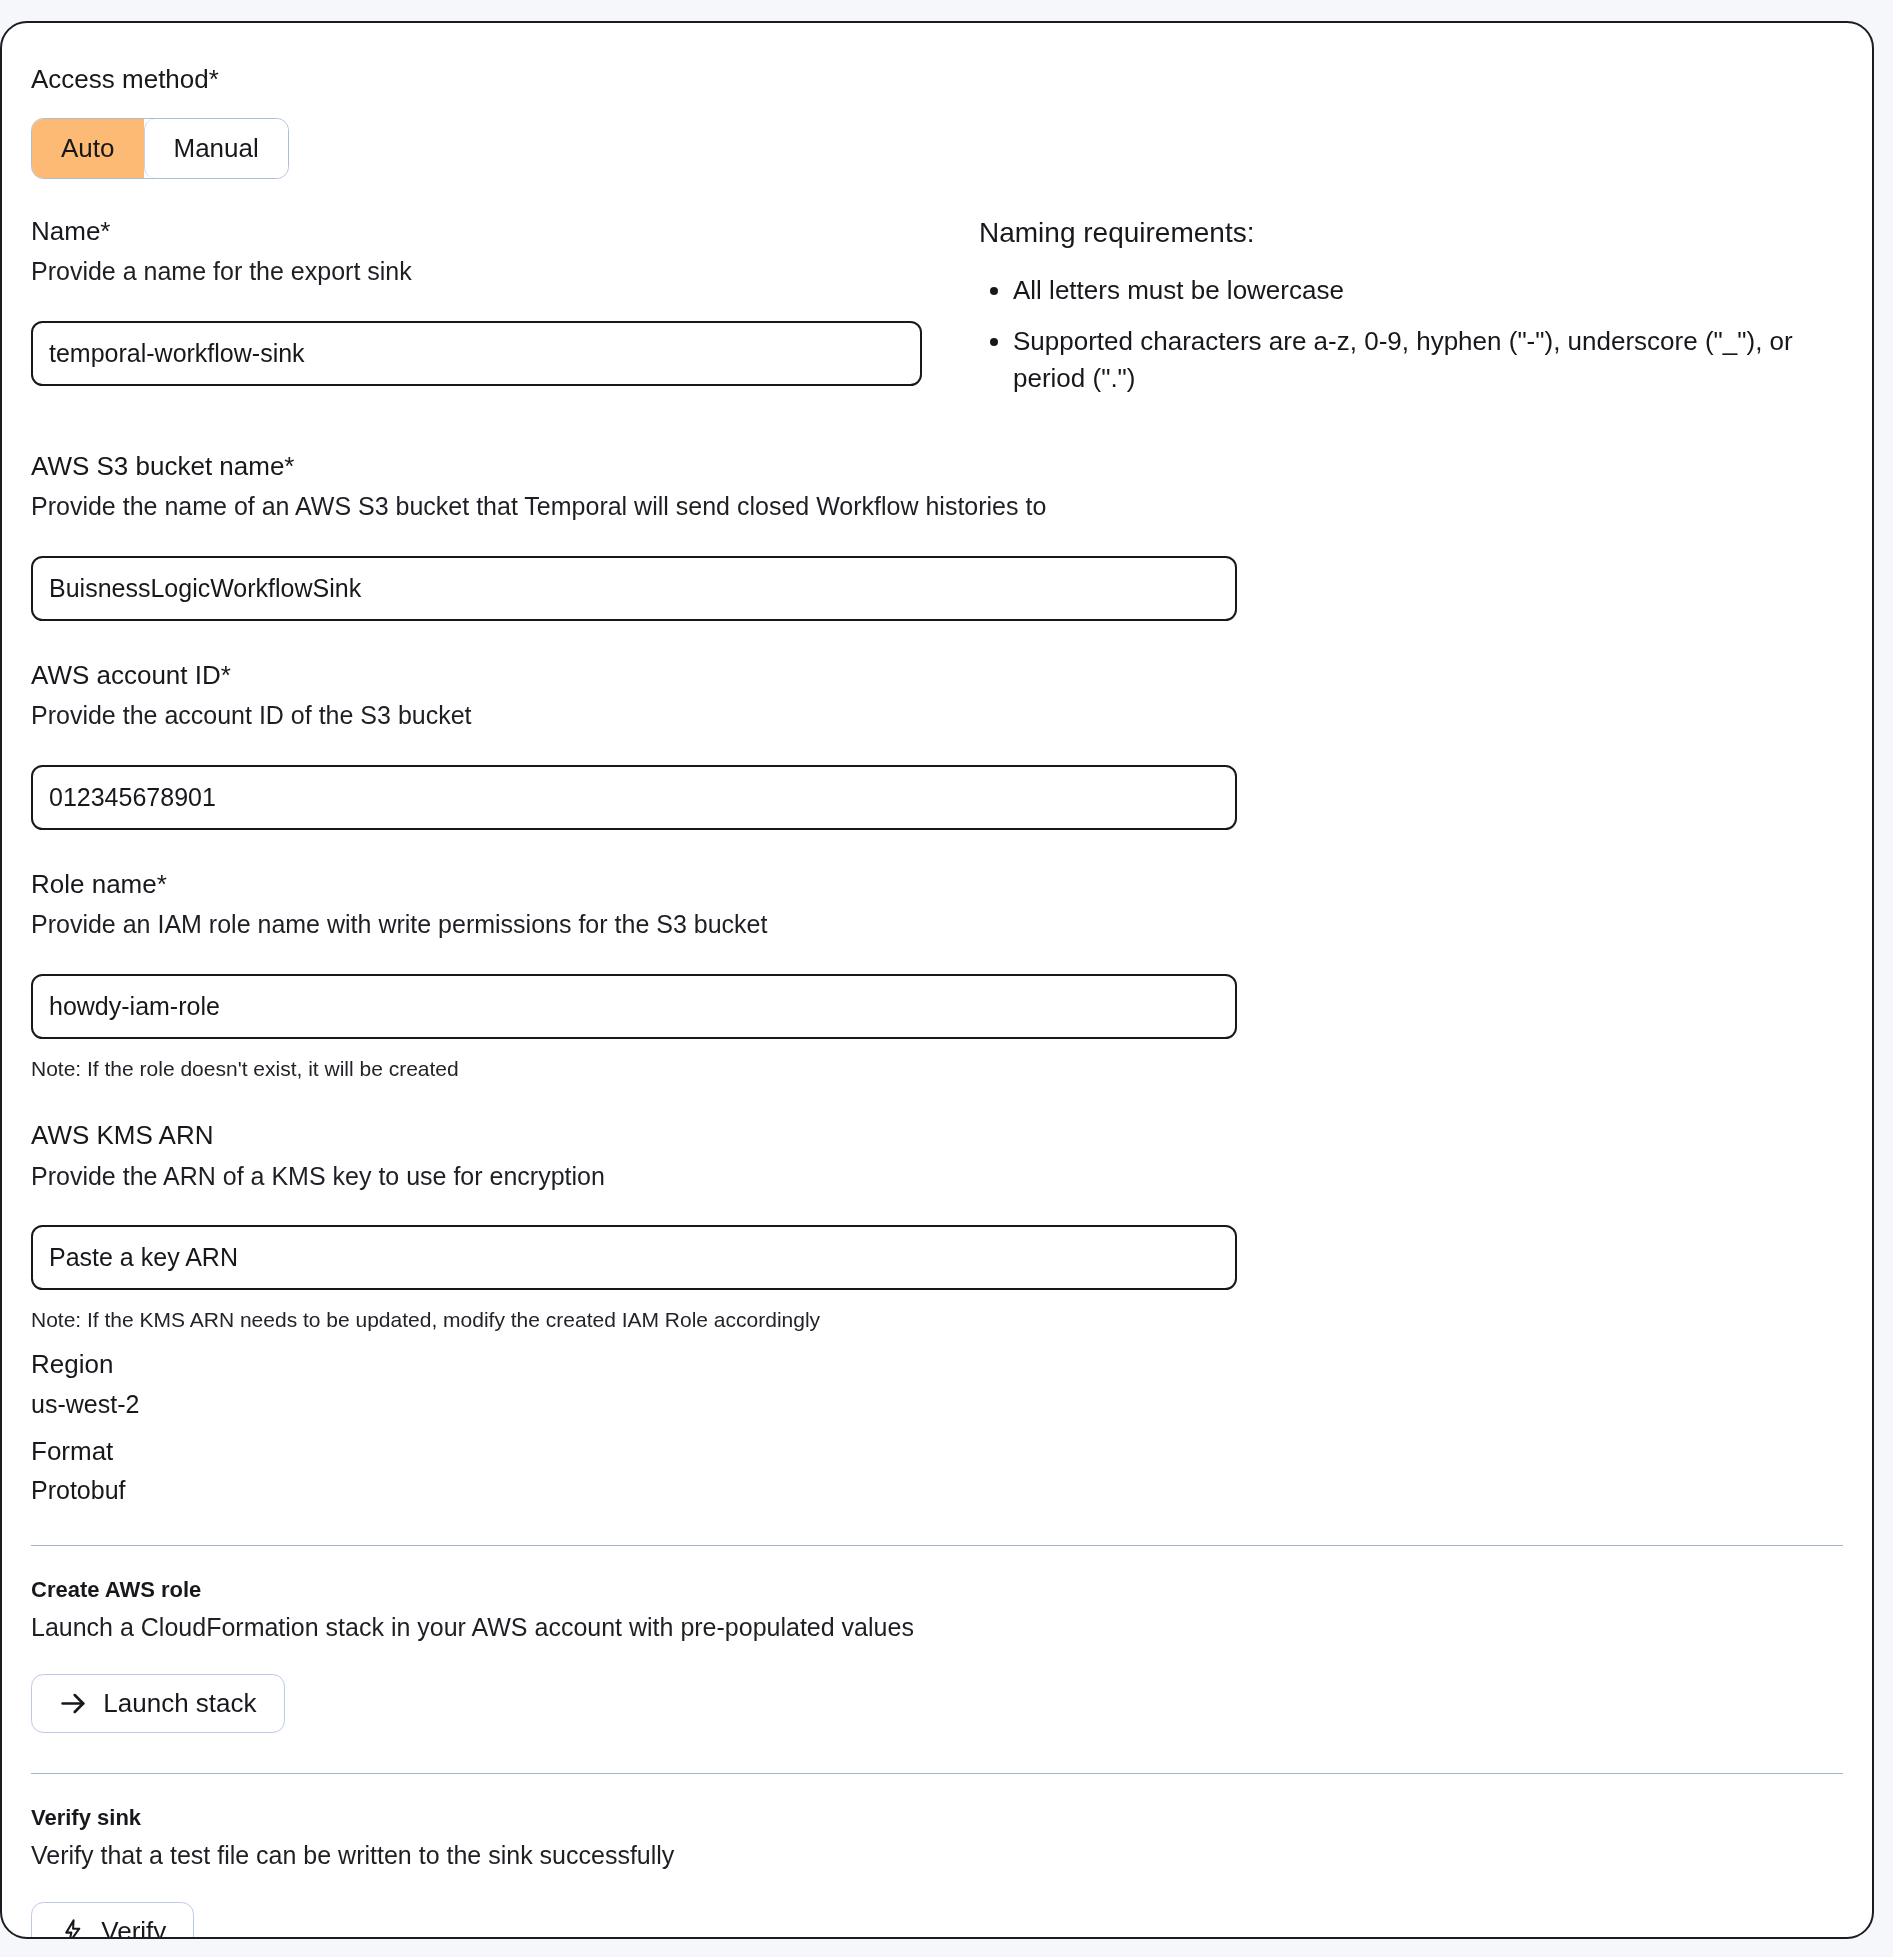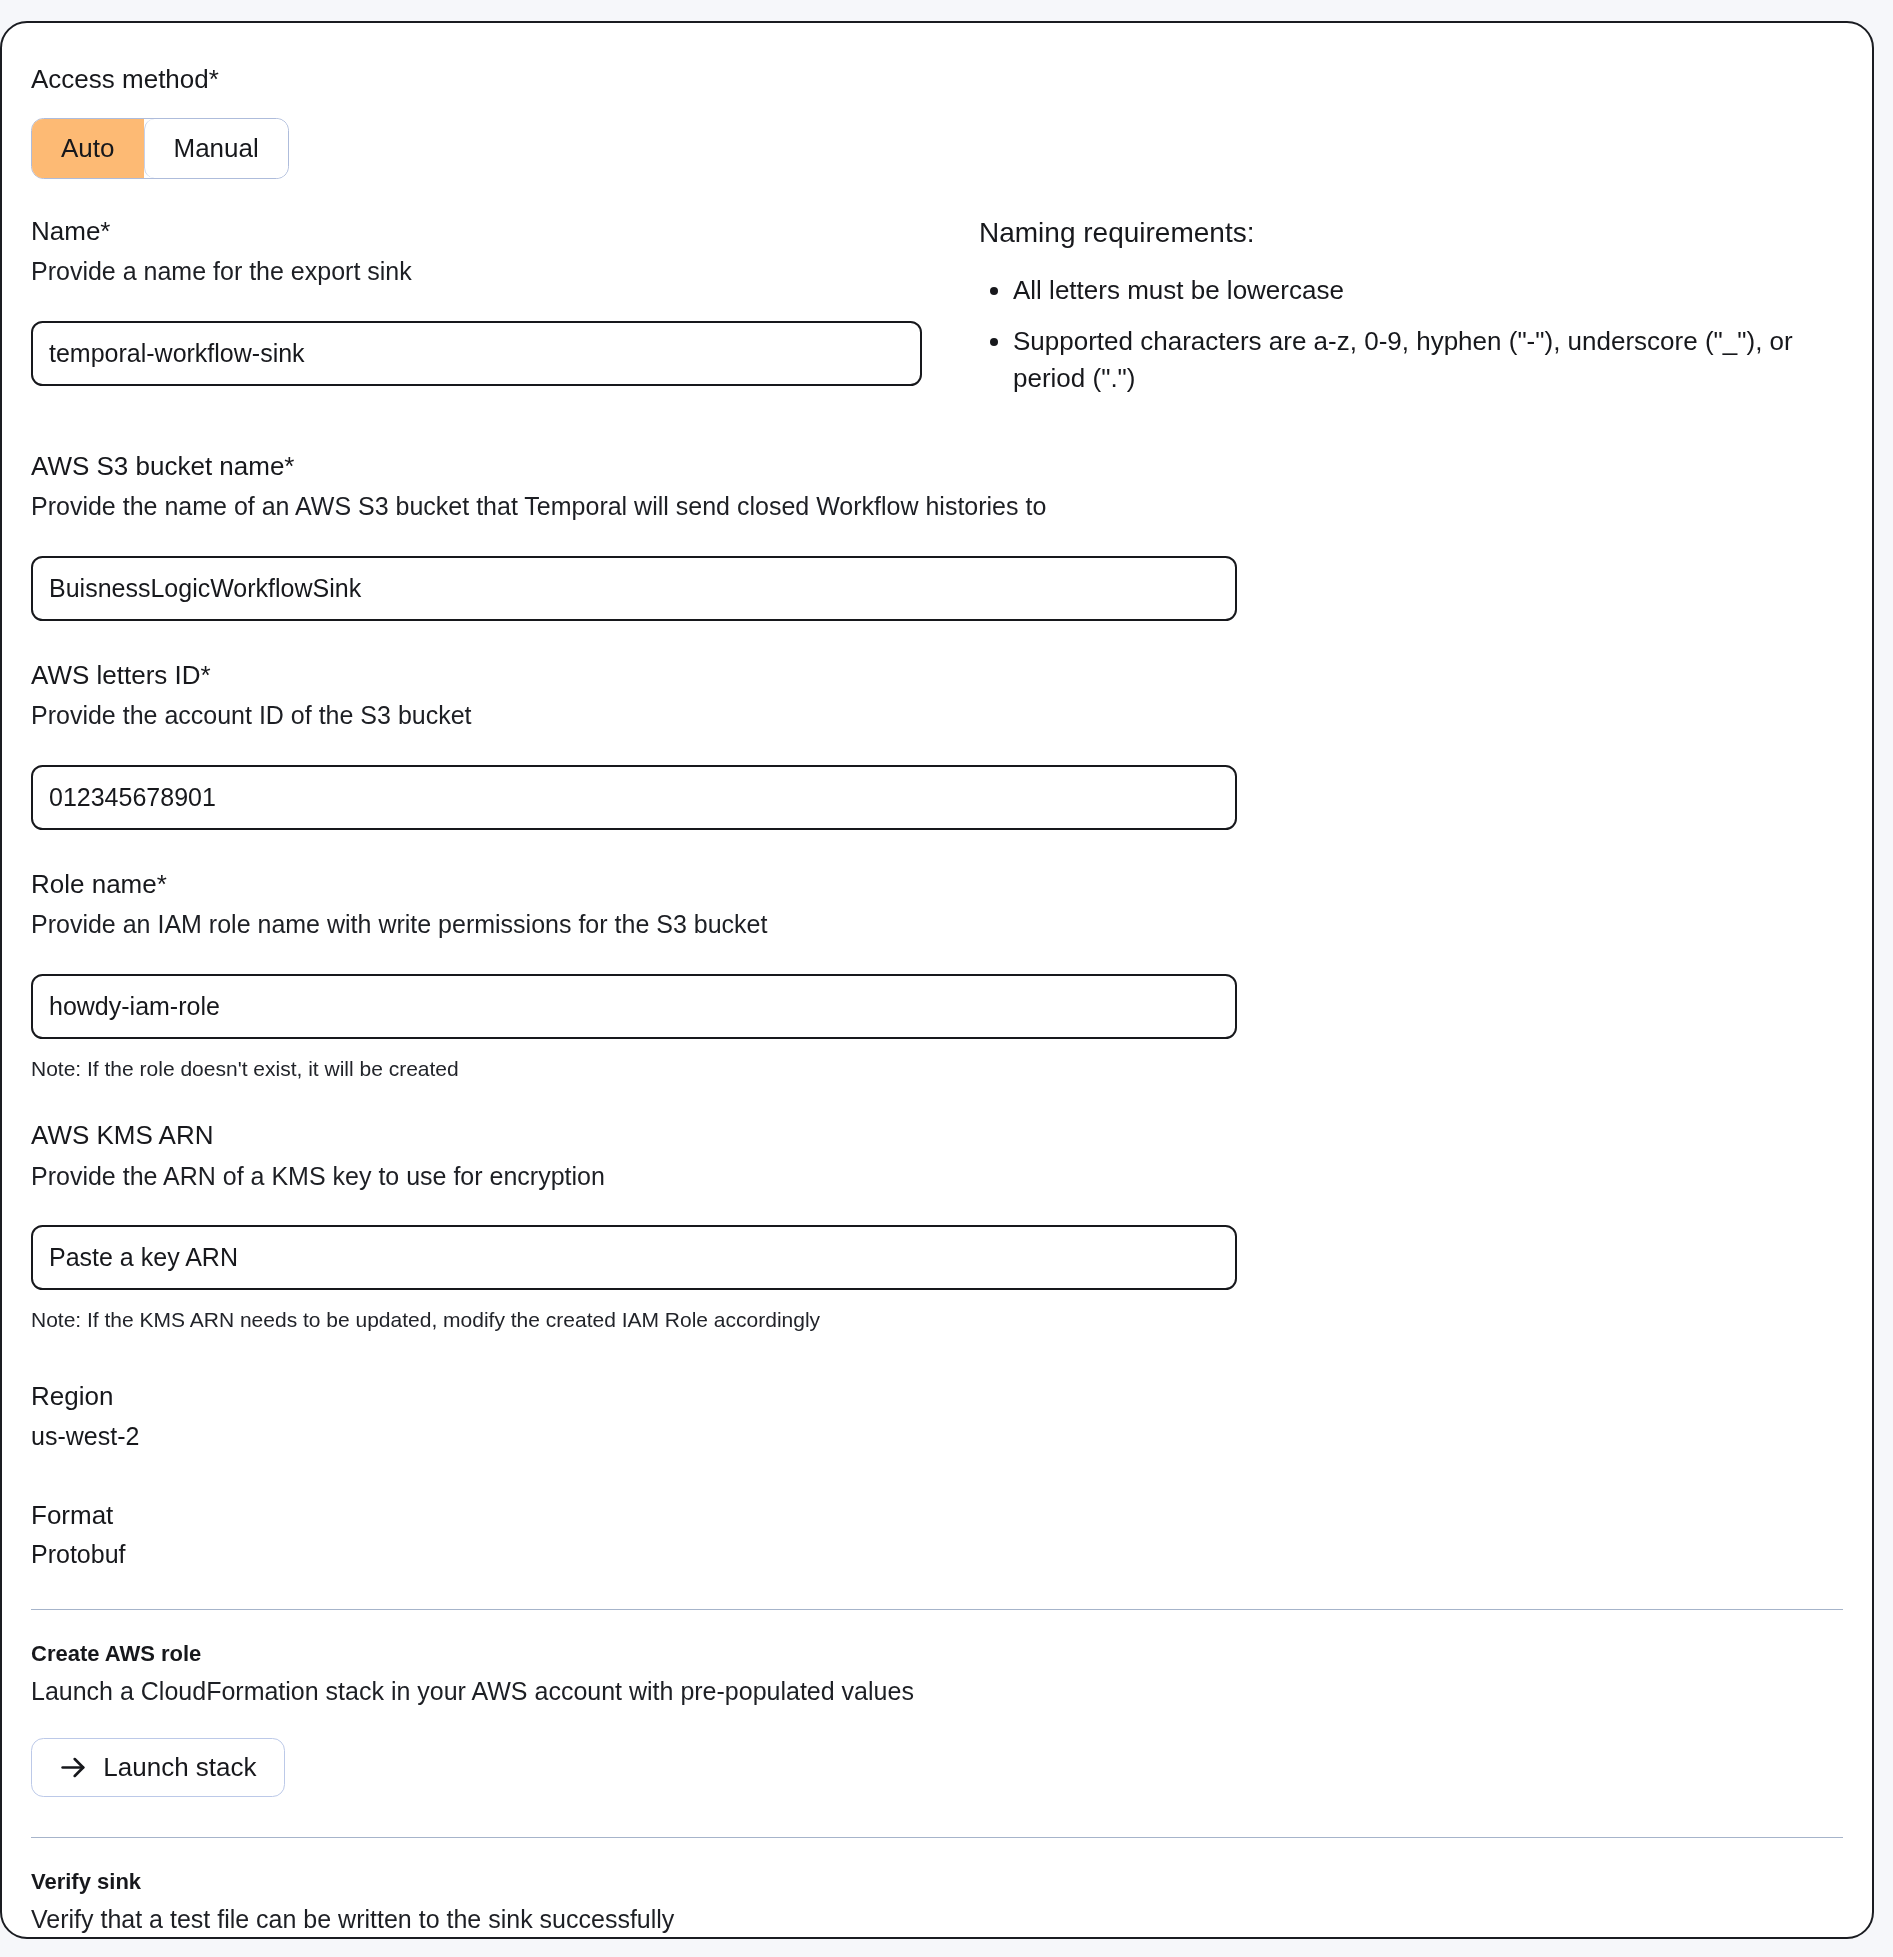--- a/index.html
+++ b/index.html
@@ -65,21 +65,21 @@
     display: grid;
     grid-template-columns: 891px 1fr;
     column-gap: 57px;
     margin-top: 36px;
   }
   .req-title { font-size: 28px; color: #17181c; margin-top: 1.9px; }
   .req-list { margin: 23px 0 0 34px; max-width: 865px; }
   .req-list li { font-size: 26px; line-height: 1.45; margin-bottom: 13.4px; color: #17181c; }
 
   .field-block { margin-top: 38px; }
-  .static-block { margin-top: 48px; }
+  .static-block { margin-top: 16px; }
   .static-value { font-size: 25px; margin-top: 7.6px; }
 
   .divider {
     border: none;
     border-top: 1.9px solid #a6b4ca;
     margin: 40px 0 0 0;
   }
   .section { margin-top: 31px; }
   .section-title { font-size: 22px; font-weight: 700; color: #17181c; }
   .section-desc  { font-size: 25px; margin-top: 9.6px; color: #1d1f24; }
@@ -129,21 +129,21 @@
 
   
   <div class="field-block">
     <div class="field-label">AWS S3 bucket name*</div>
     <div class="field-desc">Provide the name of an AWS S3 bucket that Temporal will send closed Workflow histories to</div>
     <input type="text" class="text-input w-wide" value="BuisnessLogicWorkflowSink" style="">
   </div>
 
   
   <div class="field-block">
-    <div class="field-label">AWS letters ID*</div>
+    <div class="field-label">AWS account ID*</div>
     <div class="field-desc">Provide the account ID of the S3 bucket</div>
     <input type="text" class="text-input w-wide" value="012345678901" style="">
   </div>
 
   
   <div class="field-block">
     <div class="field-label">Role name*</div>
     <div class="field-desc">Provide an IAM role name with write permissions for the S3 bucket</div>
     <input type="text" class="text-input w-wide" value="howdy-iam-role" style="">
     <div class="note">Note: If the role doesn't exist, it will be created</div>

